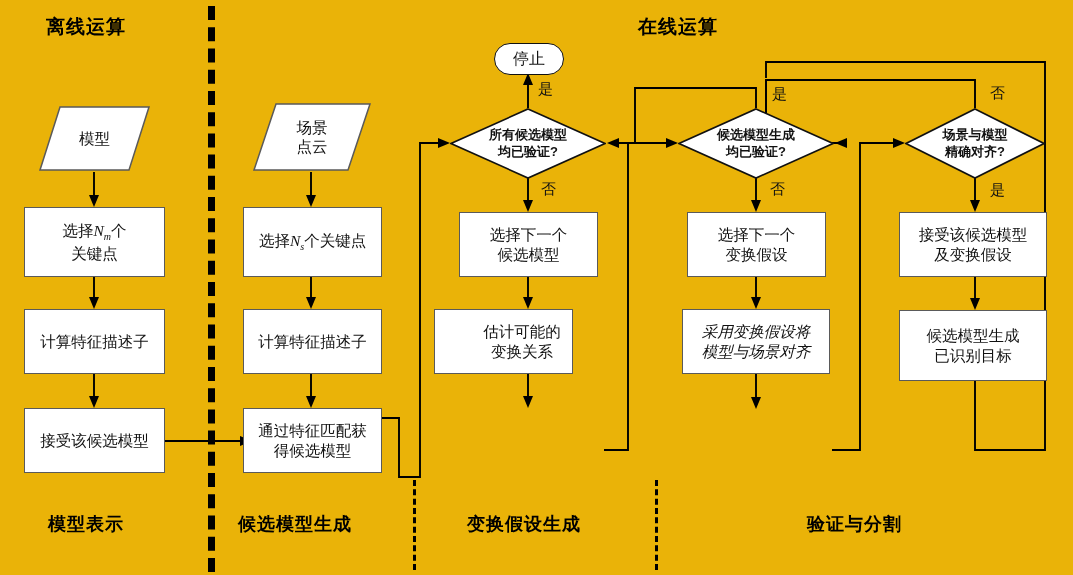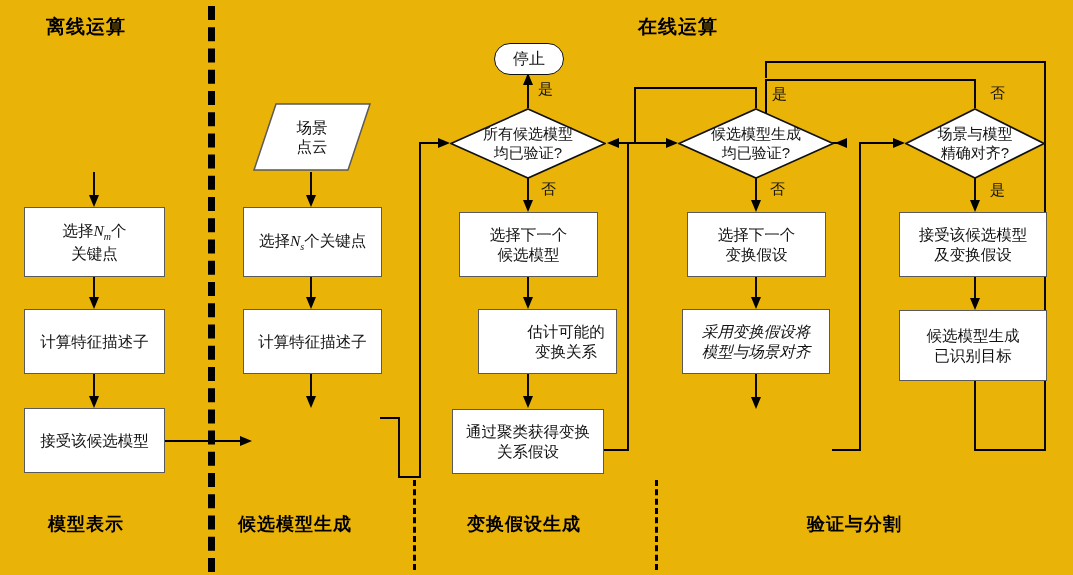--- a/index.html
+++ b/index.html
@@ -25,21 +25,21 @@
   .para svg{position:absolute;left:0;top:0;}
   .para .lbl{position:absolute;left:0;top:0;width:100%;height:100%;
         display:flex;align-items:center;justify-content:center;text-align:center;
         font-size:15.5px;line-height:1.25;color:#111;}
 
   
   .dia{position:absolute;box-sizing:border-box;}
   .dia svg{position:absolute;left:0;top:0;}
   .dia .lbl{position:absolute;left:0;top:0;width:100%;height:100%;
         display:flex;align-items:center;justify-content:center;text-align:center;
-        font-size:15px;line-height:1.25;color:#111;}
+        font-size:13px;line-height:1.25;color:#111;font-weight:bold;}
 
   
   .term{position:absolute;box-sizing:border-box;border:1.6px solid #111;border-radius:26px;
         background:#fff;display:flex;align-items:center;justify-content:center;
         font-size:16px;color:#111;}
 
   
   .elbl{position:absolute;font-size:15px;color:#111;white-space:nowrap;}
 
   #wires{position:absolute;left:0;top:0;width:1073px;height:575px;pointer-events:none;}
@@ -123,20 +123,28 @@
 
     <line x1="975" y1="178" x2="975" y2="202"></line>
     <polygon points="975,212 970,200 980,200"></polygon>
 
     <line x1="975" y1="277" x2="975" y2="300"></line>
     <polygon points="975,310 970,298 980,298"></polygon>
 
     <path d="M 975 381 L 975 450 L 1045 450 L 1045 62 L 766 62 L 766 78"></path>
   </svg>
 
+  <div class="para" style="left:38px;top:105px;width:113px;height:67px;">
+    <svg width="113" height="67">
+        <polygon points="22,2 111,2 91,65 2,65" fill="#ffffff" stroke="#5a5a5a" stroke-width="1.5"></polygon>
+      </svg>
+    <span class="lbl">
+        <span>模型</span>
+      </span>
+  </div>
 
   <div class="node" style="left:24px;top:207px;width:141px;height:70px;">
     <span class="t">
       <span>选择</span><i style="font-family:'Liberation Serif',serif;"><span>N</span><sub style="font-size:10px;">m</sub></i><span>个</span><br>
       <span>关键点</span>
     </span>
   </div>
 
   <div class="node" style="left:24px;top:309px;width:141px;height:65px;">
     <span class="t">计算特征描述子</span>
@@ -163,20 +171,26 @@
   <div class="node" style="left:243px;top:207px;width:139px;height:70px;">
     <span class="t">
       <span>选择</span><i style="font-family:'Liberation Serif',serif;"><span>N</span><sub style="font-size:10px;">s</sub></i><span>个关键点</span>
     </span>
   </div>
 
   <div class="node" style="left:243px;top:309px;width:139px;height:65px;">
     <span class="t">计算特征描述子</span>
   </div>
 
+  <div class="node" style="left:243px;top:408px;width:139px;height:65px;">
+    <span class="t">
+      <span>通过特征匹配获</span><br>
+      <span>得候选模型</span>
+    </span>
+  </div>
 
   <div class="foot" style="left:238px;top:512px;">候选模型生成</div>
 
   <div class="term" style="left:494px;top:43px;width:70px;height:32px;">
     <span>停止</span>
   </div>
 
   <div class="dia" style="left:450px;top:108px;width:156px;height:71px;">
     <svg width="156" height="71">
         <polygon points="78,1 155,35.5 78,70 1,35.5" fill="#ffffff" stroke="#111111" stroke-width="1.6"></polygon>
@@ -192,33 +206,27 @@
   <div class="elbl" style="left:538px;top:80px;">是</div>
   <div class="elbl" style="left:541px;top:180px;">否</div>
 
   <div class="node" style="left:459px;top:212px;width:139px;height:65px;">
     <span class="t">
       <span>选择下一个</span><br>
       <span>候选模型</span>
     </span>
   </div>
 
-  <div class="node" style="left:478px;top:309px;width:139px;height:65px;padding-left:40px;">
+  <div class="node" style="left:434px;top:309px;width:139px;height:65px;padding-left:40px;">
     <span class="t">
       <span>估计可能的</span><br>
       <span>变换关系</span>
     </span>
   </div>
 
-  <div class="node" style="left:452px;top:409px;width:152px;height:65px;">
-    <span class="t">
-      <span>通过聚类获得变换</span><br>
-      <span>关系假设</span>
-    </span>
-  </div>
 
   <div class="foot" style="left:467px;top:512px;">变换假设生成</div>
 
   <div class="dia" style="left:678px;top:108px;width:156px;height:71px;">
     <svg width="156" height="71">
         <polygon points="78,1 155,35.5 78,70 1,35.5" fill="#ffffff" stroke="#111111" stroke-width="1.6"></polygon>
       </svg>
     <span class="lbl">
         <span>
       <span>候选模型生成</span><br>

